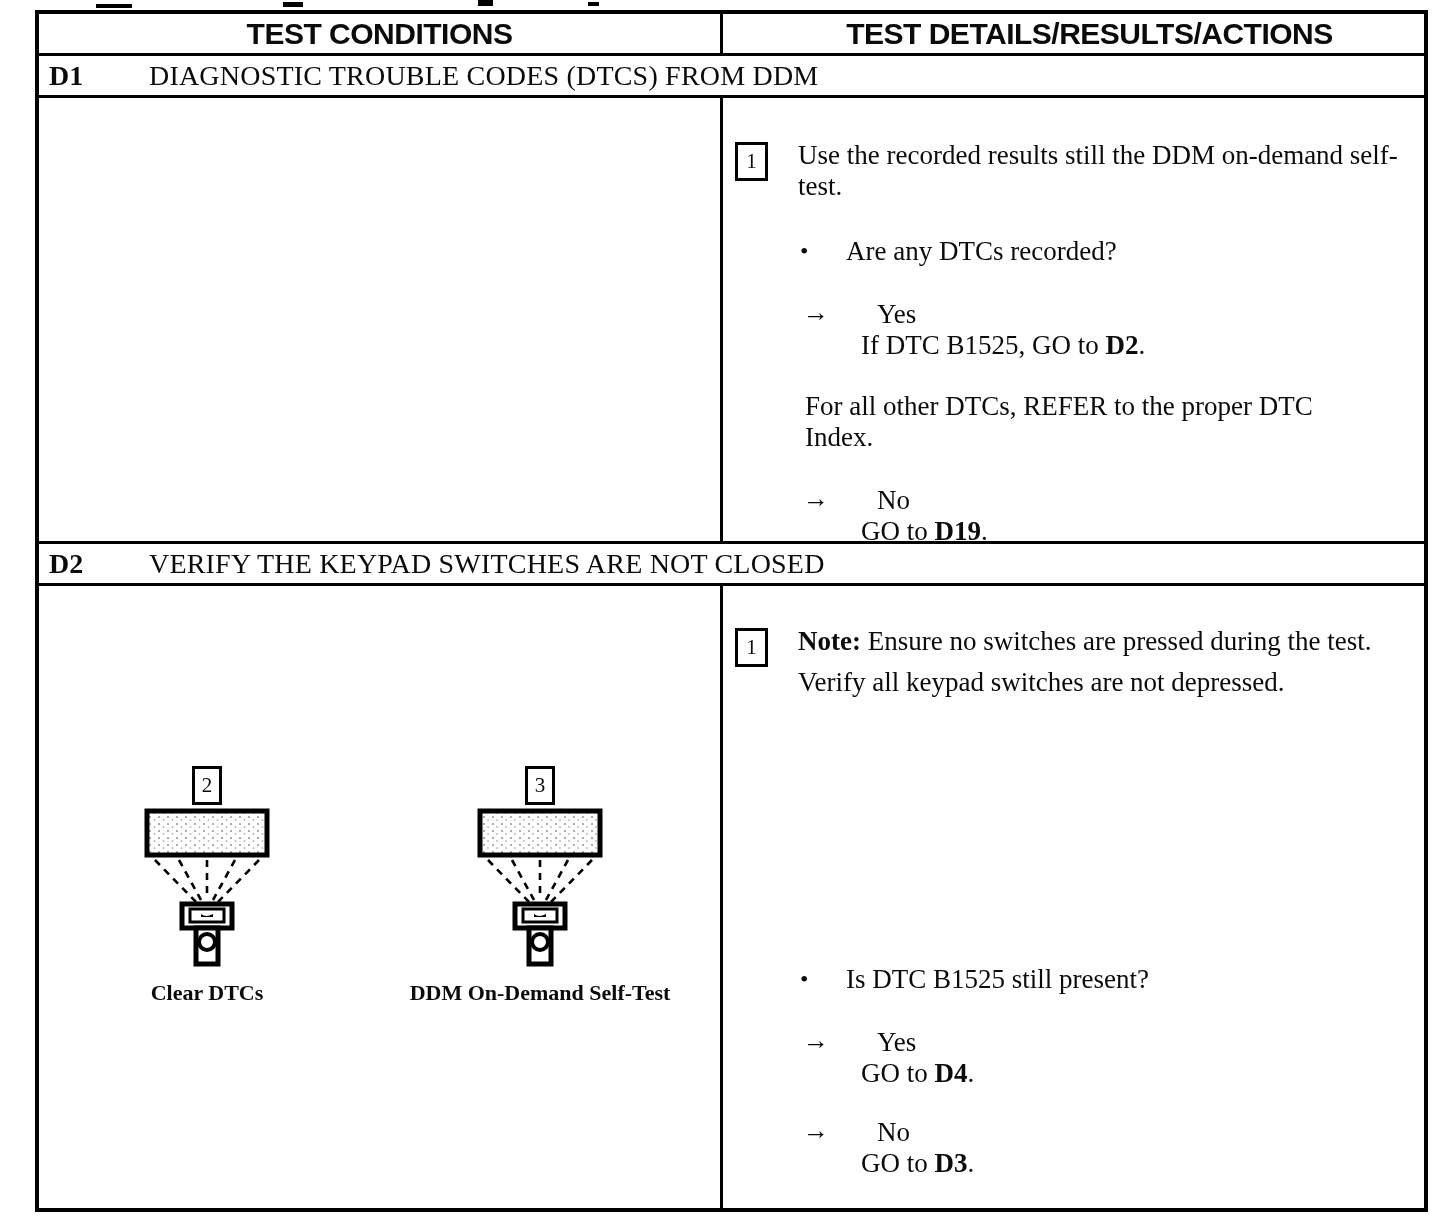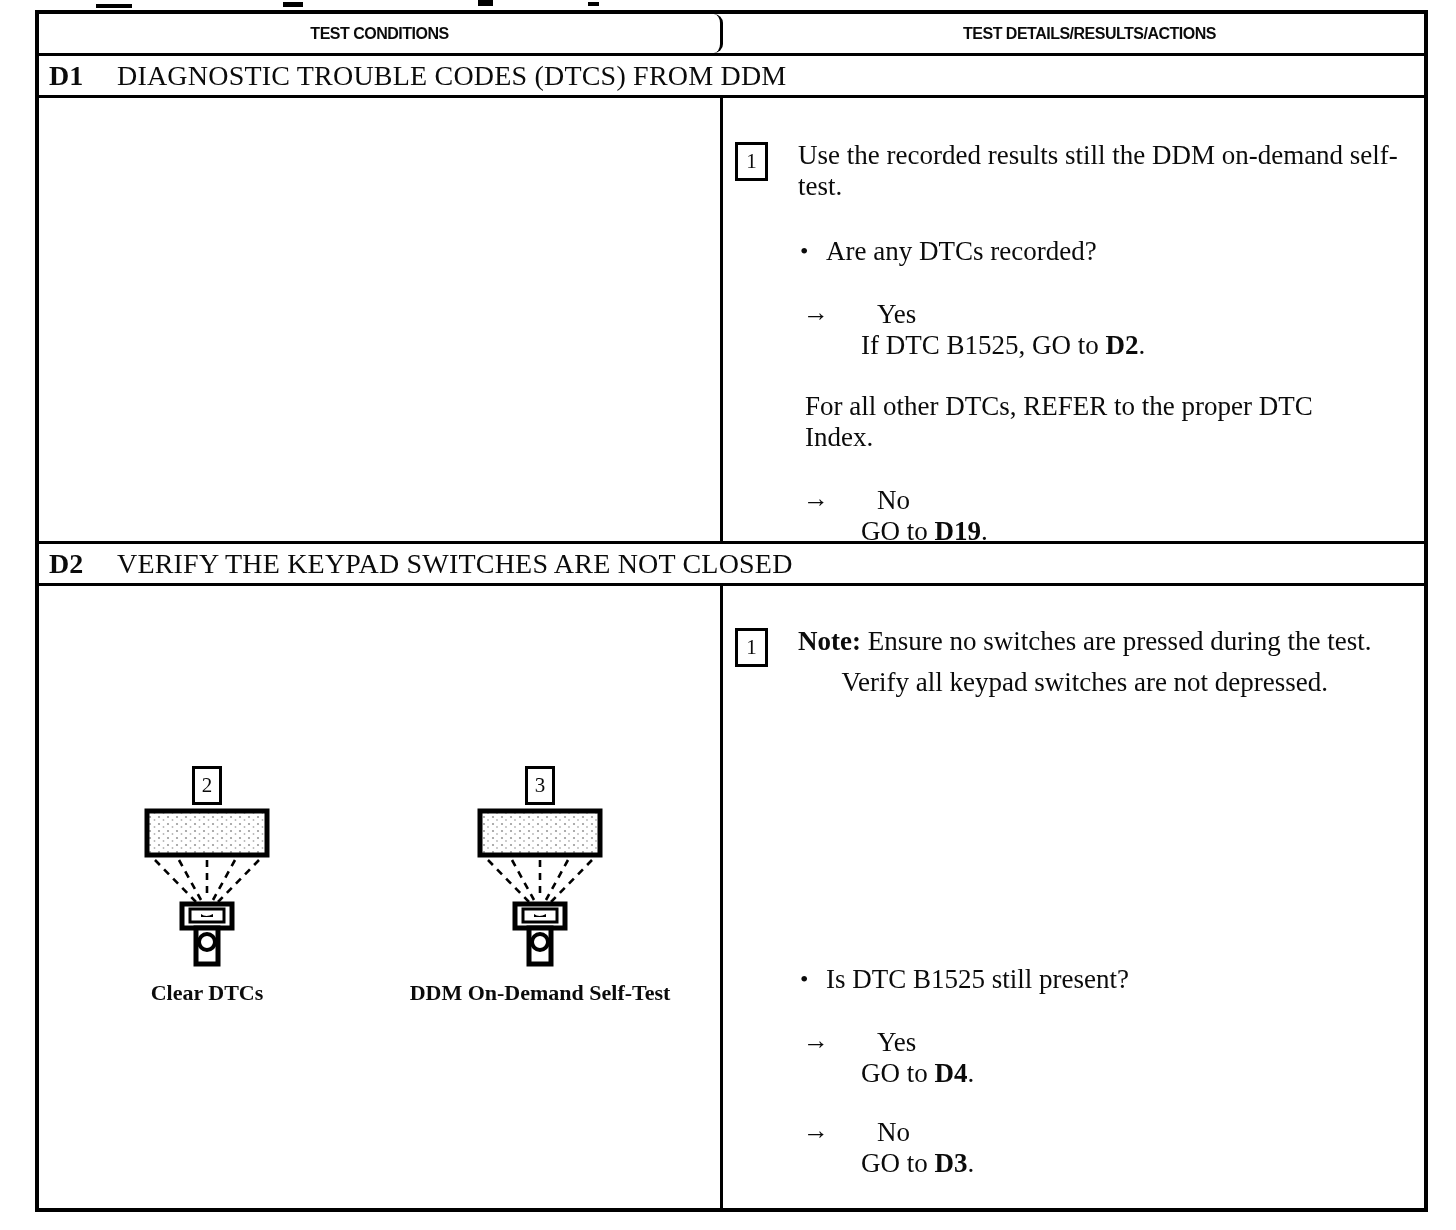--- a/index.html
+++ b/index.html
@@ -20,29 +20,28 @@
     background:#fff;
   }
   .row { box-sizing:border-box; border-bottom:3px solid #000; }
   .row.last { border-bottom:none; flex:1; }
 
   
   .header-row { height:42px; display:flex; }
   .hcell {
     display:flex; align-items:center; justify-content:center;
     font-family:"Liberation Sans", sans-serif;
-    font-weight:bold; font-size:16px; letter-spacing:-0.5px;
+    font-weight:bold; font-size:30px; letter-spacing:-0.5px;
     box-sizing:border-box;
-    border-radius:9px;
   }
   .hcell.left { width:684px; border-right:3px solid #000; }
   .hcell.right { flex:1;margin-left:32px; }
 
   
-  .title-row { height:42px; display:flex; align-items:center; font-size:28px; }
+  .title-row { height:42px; display:flex; align-items:center; font-size:28px;gap:32px; }
   .sec-id { font-weight:bold; margin-left:10px; width:68px; }
   .sec-title { letter-spacing:0.2px; }
 
   
   .body-row { display:flex; }
   .body-row.d1 { height:446px; }
   .cell-left {
     width:684px; border-right:3px solid #000;
     box-sizing:border-box; position:relative; overflow:hidden;
   }
@@ -55,28 +54,28 @@
   .step { display:flex; align-items:flex-start; padding-left:12px; padding-right:8px; }
   .step-num {
     flex:0 0 auto;
     width:27px; height:33px; border:3px solid #000;
     display:flex; align-items:center; justify-content:center;
     font-size:21px; margin-top:2px;
   }
   .step-body { margin-left:30px; max-width:621px; }
   .bullet-row { display:flex; padding-left:77px; margin-top:34px; }
   .bullet-glyph { width:26px; font-size:24px; }
-  .bullet-text { margin-left:0; }
+  .bullet-text { margin-left:20px; }
   .answer { display:flex; padding-left:80px; margin-top:32px; }
   .arrow-glyph { width:32px; font-size:26px; margin-top:-2px; }
   .answer-label { font-weight:normal; margin-left:42px; }
   .action-line { margin-left:138px; max-width:540px; }
   .plain-para { margin-left:82px; margin-top:30px; max-width:540px; }
   b.ref { font-weight:bold; }
-  .verify-para { margin-top:10px;text-align:center; }
+  .verify-para { margin-top:10px; }
   .note-label { font-weight:bold; }
 
   
   .figure {
     position:absolute; top:180px; width:280px;
     display:flex; flex-direction:column; align-items:center;
   }
   .figure.fig1 { left:28px; }
   .figure.fig2 { left:361px; }
   .fig-num {

